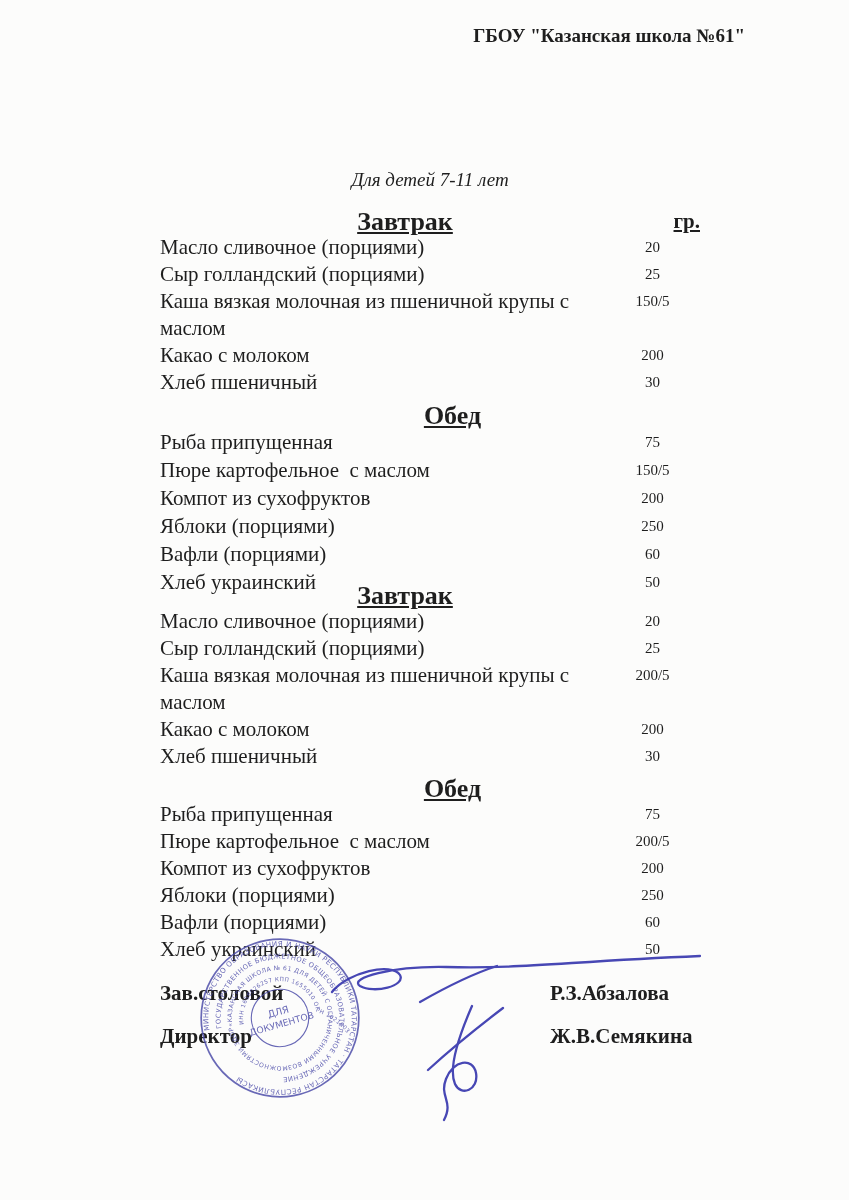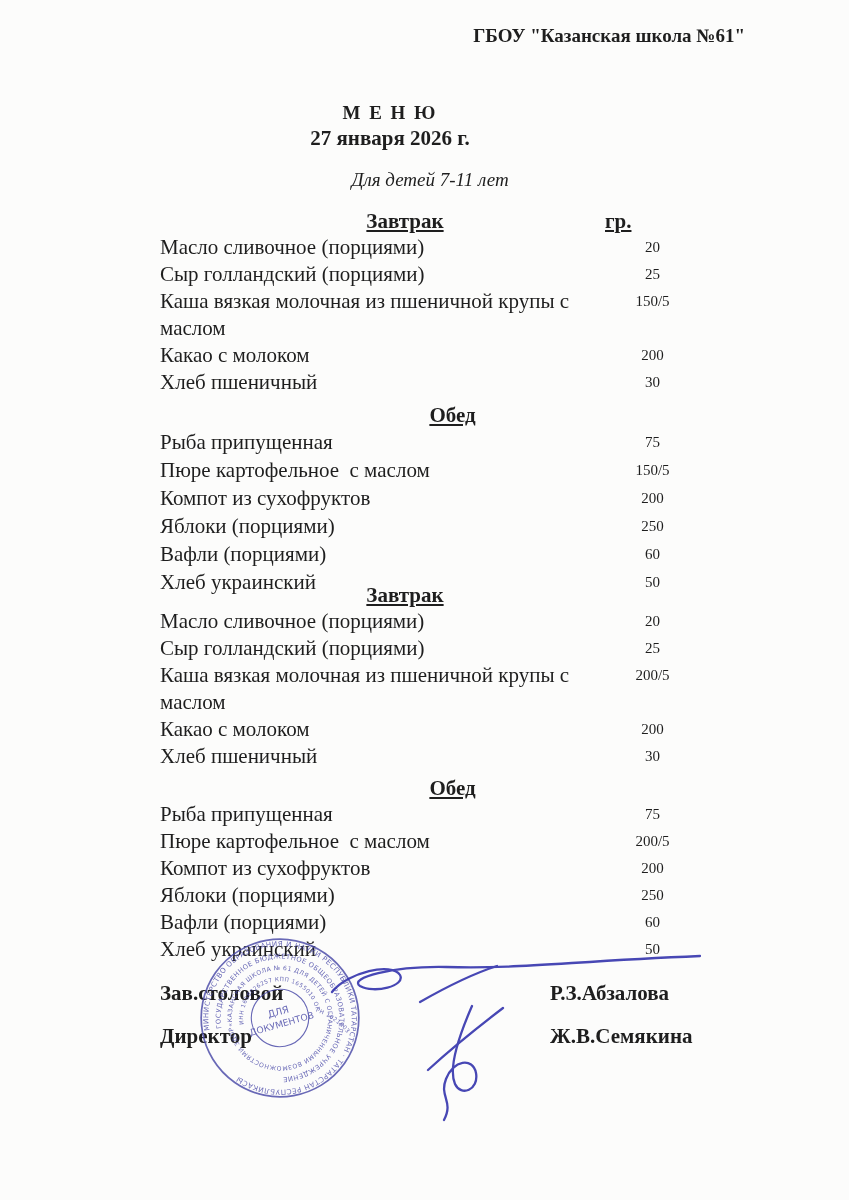--- a/index.html
+++ b/index.html
@@ -27,24 +27,24 @@
   .age-header{
     text-align:center;font-size:19px;font-weight:normal;font-style:italic;line-height:24px;
   }
   .sec-head-row{
     display:grid;grid-template-columns:1fr 95px;align-items:end;
   }
   .m1-b .sec-head-row{margin-top:17px;}
   .m2-b .sec-head-row{margin-top:2px;}
   .sec-title{
     text-align:center;padding-left:45px;
-    font-size:21px;font-weight:bold;text-decoration:underline;line-height:25px;
+    font-size:26px;font-weight:bold;text-decoration:underline;line-height:25px;
   }
   .unit-header{
-    text-align:left;font-size:21px;font-weight:bold;text-decoration:underline;line-height:25px;
+    text-align:right;font-size:21px;font-weight:bold;text-decoration:underline;line-height:25px;
   }
   .rows{margin-top:0;}
   .row{display:grid;grid-template-columns:1fr 95px;}
   .m1-b .row{line-height:27px;}
   .m1-l .row{line-height:28px;}
   .m2-b .row{line-height:27px;}
   .m2-l .row{line-height:27px;}
   .dish{font-size:21px;white-space:pre-wrap;}
   .amt{font-size:15px;text-align:center;}
   .m1-l{margin-top:7px;}
@@ -65,24 +65,20 @@
     position:absolute;left:0;top:0;width:849px;height:1200px;z-index:4;pointer-events:none;
   }
 </style>
 </head>
 <body>
 
 <div class="page">
 
   <div class="org-header">ГБОУ "Казанская школа №61"</div>
 
-  <div class="title-block">
-    <div class="doc-title">М Е Н Ю</div>
-    <div class="doc-date">27 января 2026 г.</div>
-  </div>
 
   <div class="menu-block menu-1">
     <div class="age-header">Для детей 7-11 лет</div>
 
     <div class="m1-b">
       <div class="sec-head-row">
         <div class="sec-title">Завтрак</div>
         <div class="unit-header">гр.</div>
       </div>
       <div class="rows">

